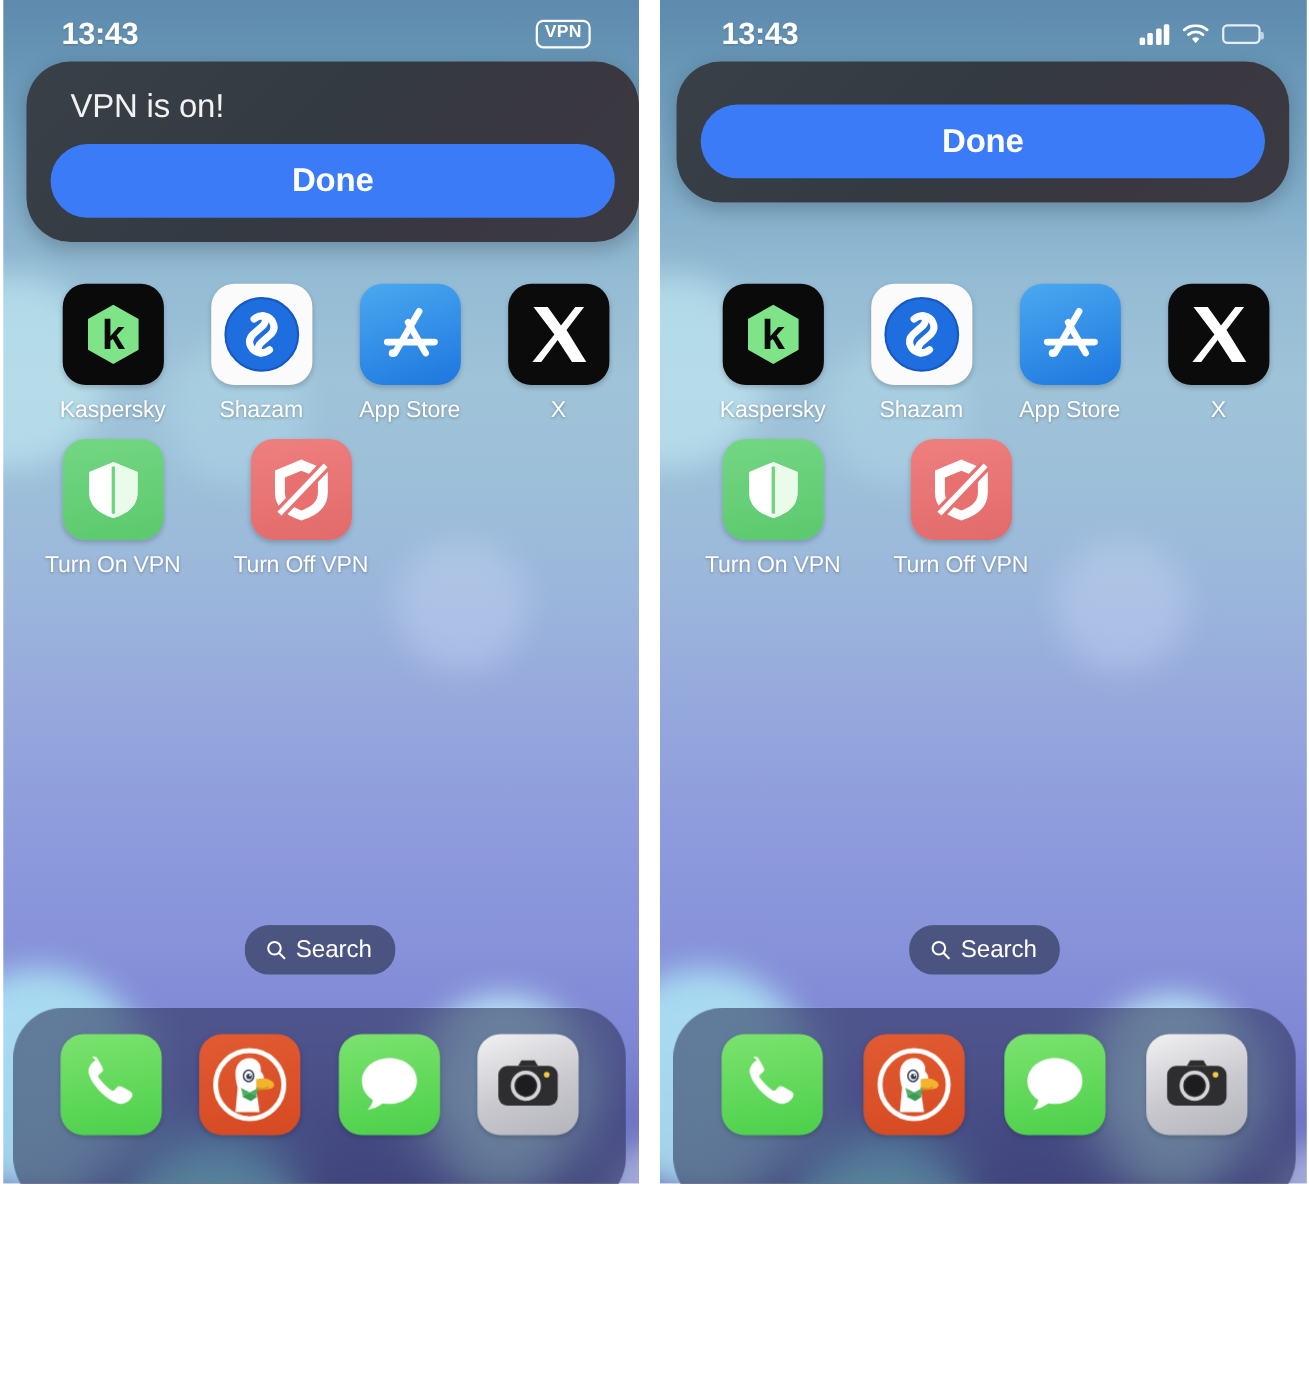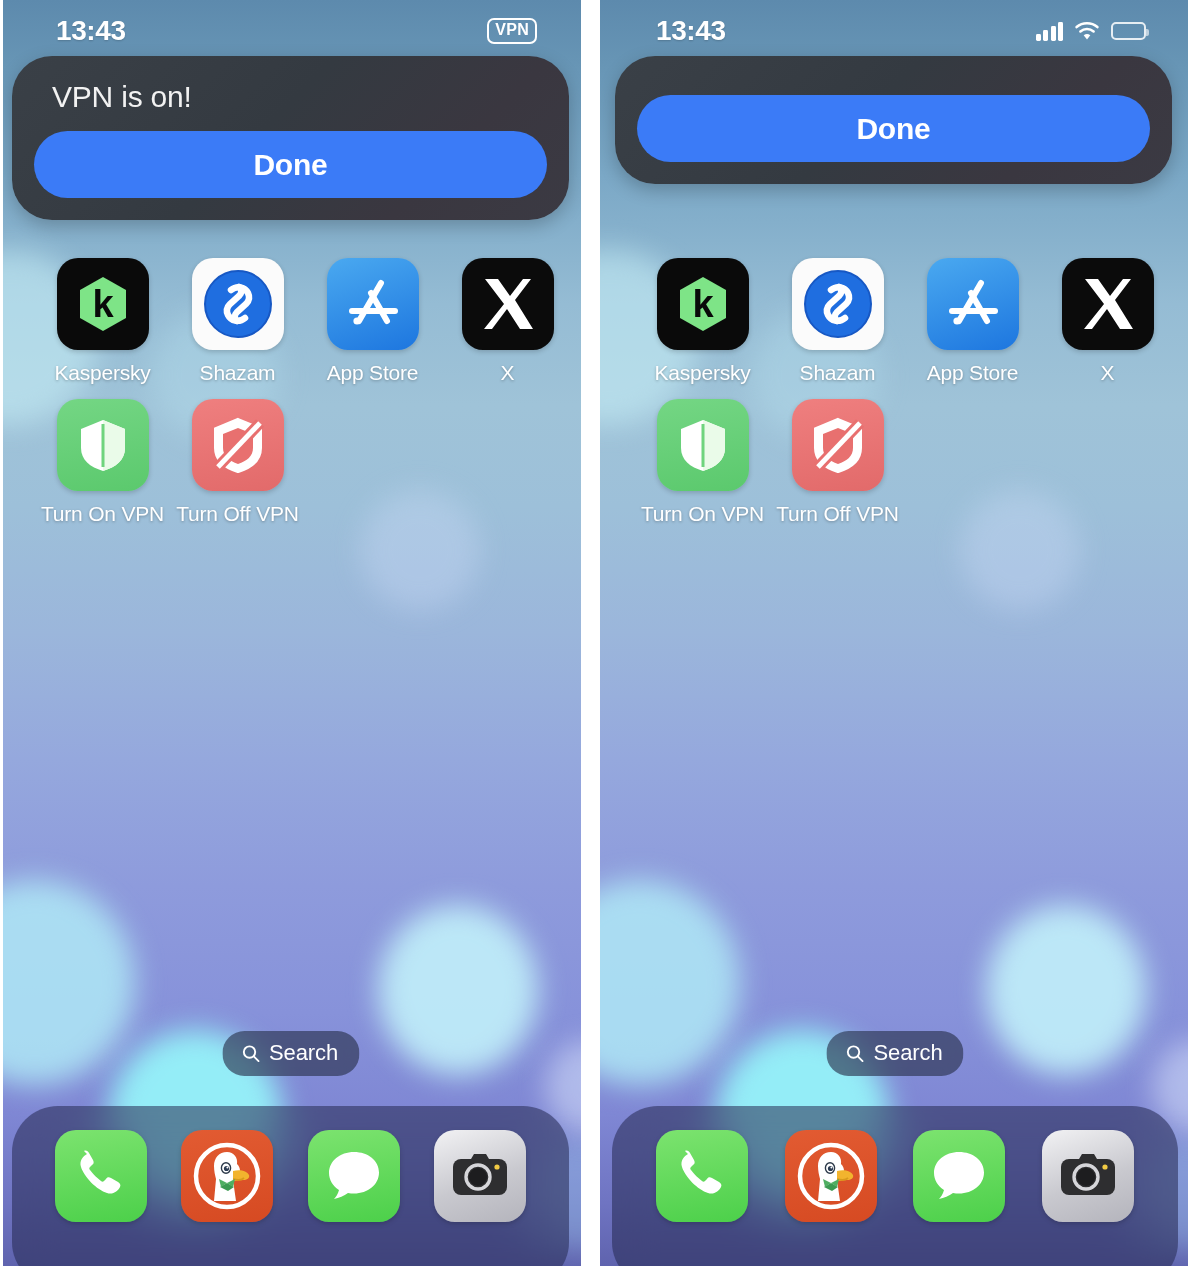--- a/index.html
+++ b/index.html
@@ -10,21 +10,21 @@
     overflow: hidden;
   }
   .stage {
     position: relative;
     width: 1190px; height: 1266px;
     background: #ffffff;
     display: flex;
   }
   .phone {
     position: relative;
-    width: 581px; height: 1266px;
+    width: 581px; height: 1076px;
     overflow: hidden;
     flex: 0 0 auto;
   }
   .phone.right { width: 590px; margin-left: 19px; }
 
   
   .wall {
     position: absolute; inset: 0;
     background: linear-gradient(180deg,
        #5d8aad 0%,
@@ -72,21 +72,21 @@
   }
   .batt::after {
     content: ""; position: absolute; right: -5px; top: 5px;
     width: 3px; height: 7px; border-radius: 0 2px 2px 0;
     background: rgba(255,255,255,.6);
   }
   .batt .fill { height: 100%; width: 42%; border-radius: 2px; background: #f0efe6; }
 
   
   .banner {
-    position: absolute; left: 12px; top: 56px; width: 557px;
+    position: absolute; left: 24px; top: 56px; width: 557px;
     background: linear-gradient(135deg,#3a4047 0%, #343a41 45%, #3a3740 75%, #3b3a43 100%);
     border-radius: 40px;
     padding: 22px 22px 22px 22px;
     box-shadow: 0 6px 18px rgba(0,0,0,.22);
   }
   .banner.r { left: 15px; width: 557px; }
   .banner-title {
     color: #f2f2f2; font-size: 30px; font-weight: 400;
     padding: 2px 0 0 18px; letter-spacing: -.2px;
   }
@@ -99,21 +99,21 @@
     border: none; cursor: pointer; width: 100%;
     font-family: "Liberation Sans", sans-serif;
   }
 
   
   .grid {
     position: absolute; left: 0; right: 0; top: 258px;
     display: flex; flex-direction: column;
   }
   .row { display: flex; padding-left: 35px; }
-  .row.r2 { margin-top: 14px; }
+  .row.r2 { margin-top: 14px; gap: 36px; }
   .app { width: 135px; display: flex; flex-direction: column; align-items: center; }
   .icon {
     width: 92px; height: 92px; border-radius: 21px;
     position: relative; overflow: hidden;
     box-shadow: 0 2px 5px rgba(0,0,0,.18);
     display: flex; align-items: center; justify-content: center;
   }
   .label {
     margin-top: 11px; color: #ffffff; font-size: 21px;
     text-shadow: 0 1px 3px rgba(0,0,0,.3); white-space: nowrap;

